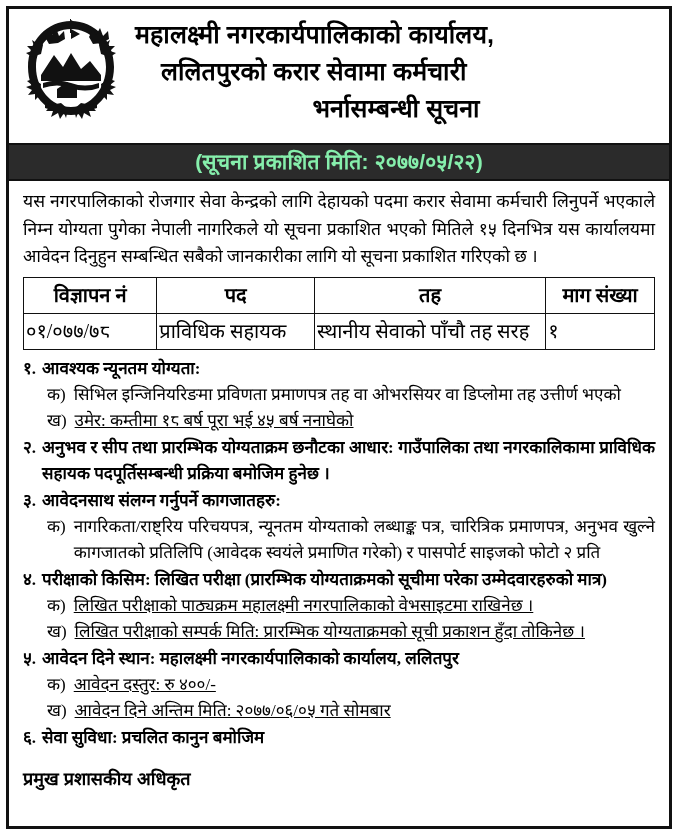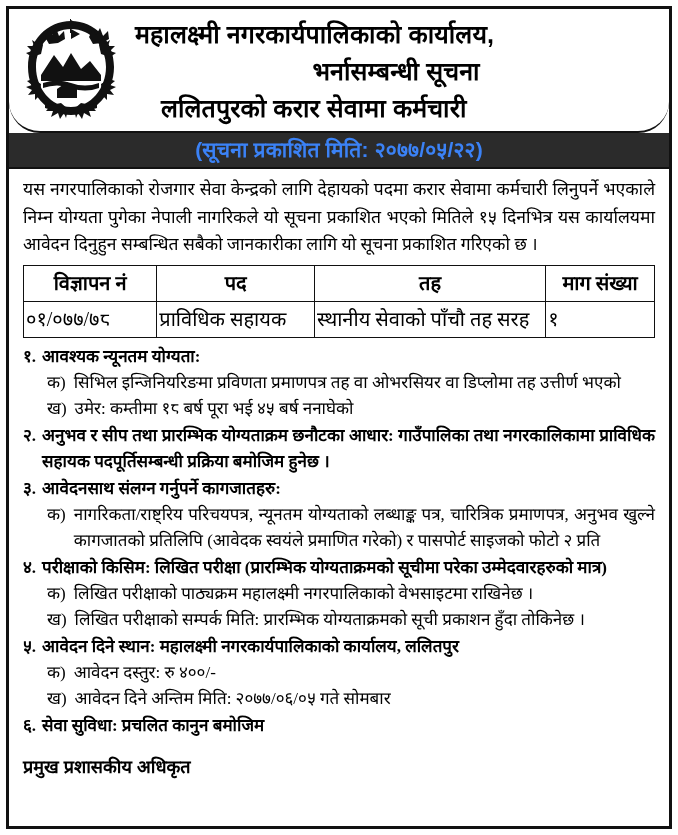--- a/index.html
+++ b/index.html
@@ -34,23 +34,22 @@
     display: flex;
     flex-direction: column;
   }
 
   
   .header-box {
     box-sizing: border-box;
     border-bottom: 2px solid #111111;
     display: flex;
     align-items: flex-start;
-    padding: 6px 8px 4px 8px;
+    padding: 6px 8px 16px 8px;
     min-height: 118px;
-    border-radius: 31px;
   }
   .logo-cell {
     width: 108px;
     flex: 0 0 108px;
     display: flex;
     align-items: flex-start;
     justify-content: center;
     padding-top: 2px;
   }
   .emblem {
@@ -72,21 +71,21 @@
     letter-spacing: 0.1px;
     white-space: nowrap;
   }
   .title-line.l1 { text-align: left; padding-left: 10px; }
   .title-line.l2 { text-align: left; padding-left: 36px; }
   .title-line.l3 { text-align: center; padding-left: 20px; }
 
   
   .date-band {
     background: #2b2b2b;
-    color: #3b82f6;
+    color: #86efac;
     text-align: center;
     font-family: "Liberation Sans", "DejaVu Sans", sans-serif;
     font-weight: bold;
     font-size: 21px;
     line-height: 34px;
     height: 34px;
     letter-spacing: 0.2px;
     border-bottom: 2px solid #111111;
   }
 
@@ -163,21 +162,21 @@
   .sub-mark {
     flex: 0 0 auto;
     padding-right: 8px;
     white-space: nowrap;
   }
   .sub-text {
     flex: 1 1 auto;
     text-align: justify;
     text-justify: inter-word;
   }
-  .sub-text.wide { text-align: left; }
+  .sub-text.wide { text-align: left; text-decoration: underline; }
 
   
   .signature {
     text-align: left;
     font-family: "Liberation Sans", "DejaVu Sans", sans-serif;
     font-weight: bold;
     font-size: 18px;
     line-height: 26px;
     padding: 14px 6px 0 0;
   }
@@ -213,22 +212,22 @@
 
             <path d="M22 66 q14 -5 28 0 q14 5 28 0 l0 5 q-14 5 -28 0 q-14 -5 -28 0 z"></path>
             <path d="M36 72 l10 -7 l10 7 l0 9 l-20 0 z"></path>
 
             <path d="M24 86 q26 9 52 0 l0 5 q-26 9 -52 0 z"></path>
           </g>
         </svg>
       </div>
       <div class="title-cell">
         <div class="title-line l1">महालक्ष्मी नगरकार्यपालिकाको कार्यालय,</div>
+        <div class="title-line l2">ललितपुरको करार सेवामा कर्मचारी</div>
         <div class="title-line l3">भर्नासम्बन्धी सूचना</div>
-        <div class="title-line l2">ललितपुरको करार सेवामा कर्मचारी</div>
       </div>
     </div>
 
     <div class="date-band">(सूचना प्रकाशित मिति: २०७७/०५/२२)</div>
 
     <div class="body-area">
 
       <p class="intro">यस नगरपालिकाको रोजगार सेवा केन्द्रको लागि देहायको पदमा करार सेवामा कर्मचारी लिनुपर्ने भएकाले निम्न योग्यता पुगेका नेपाली नागरिकले यो सूचना प्रकाशित भएको मितिले १५ दिनभित्र यस कार्यालयमा आवेदन दिनुहुन सम्बन्धित सबैको जानकारीका लागि यो सूचना प्रकाशित गरिएको छ ।</p>
 
       <table class="vacancy-table">

